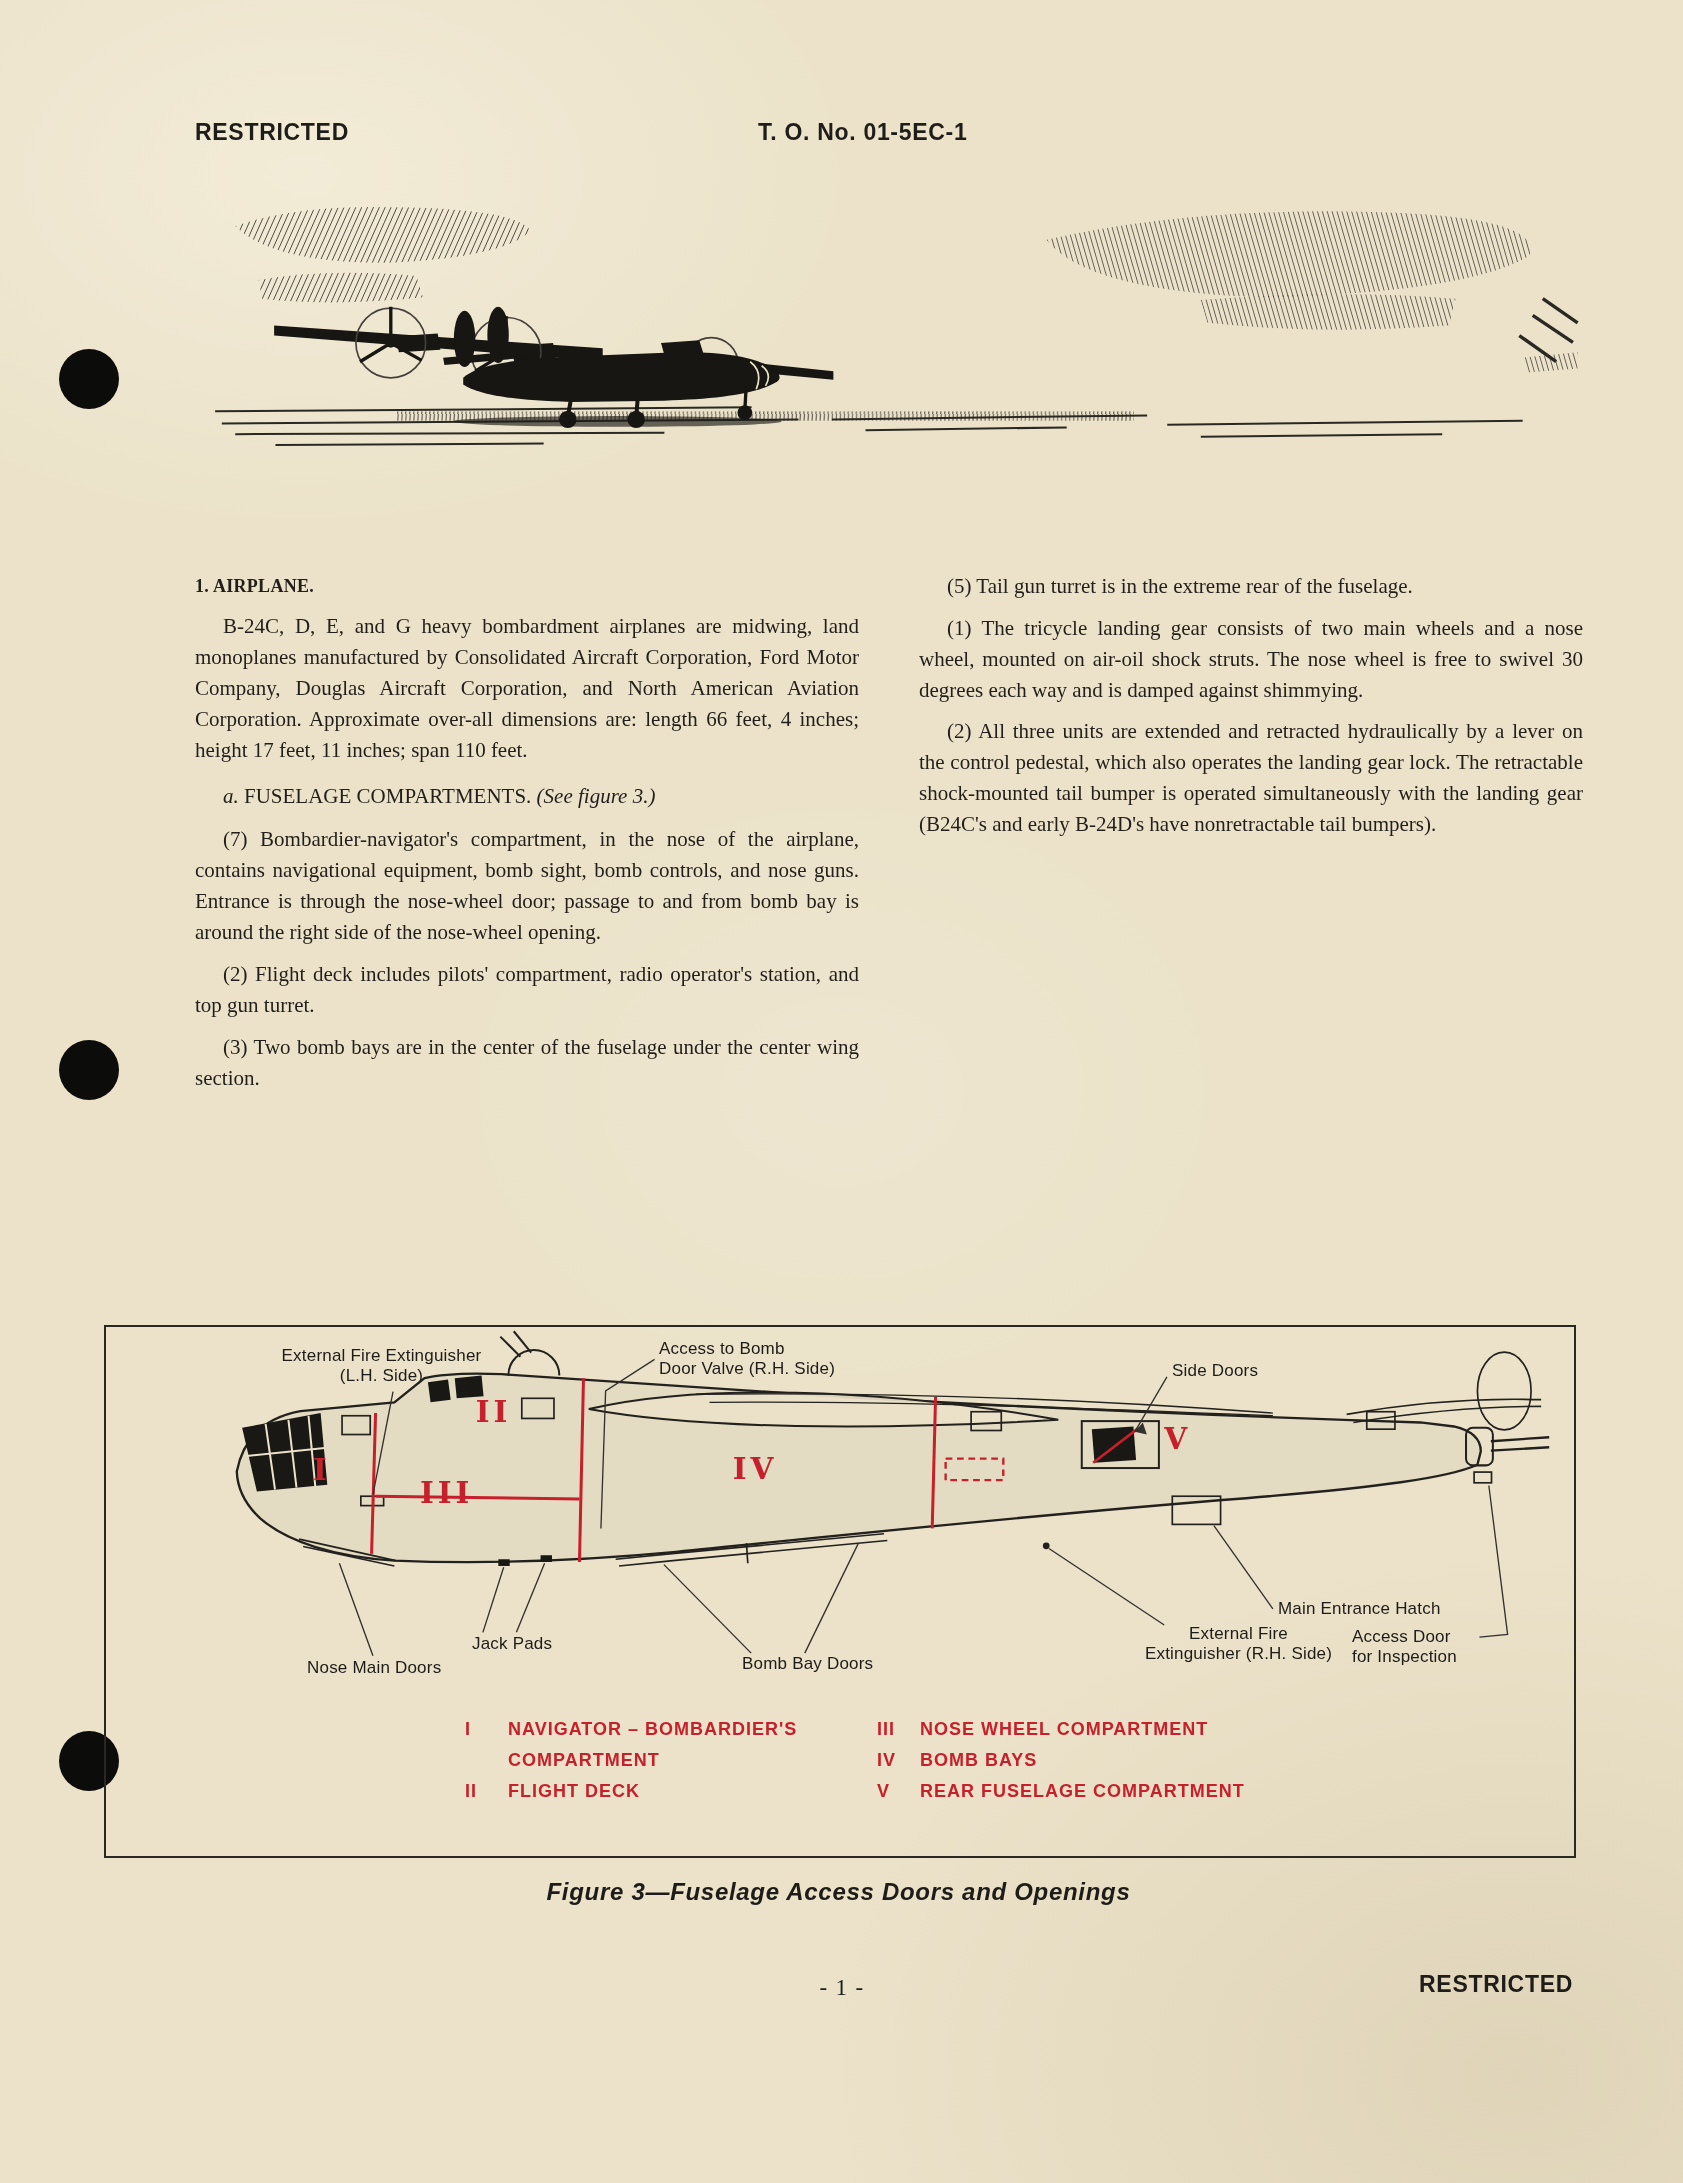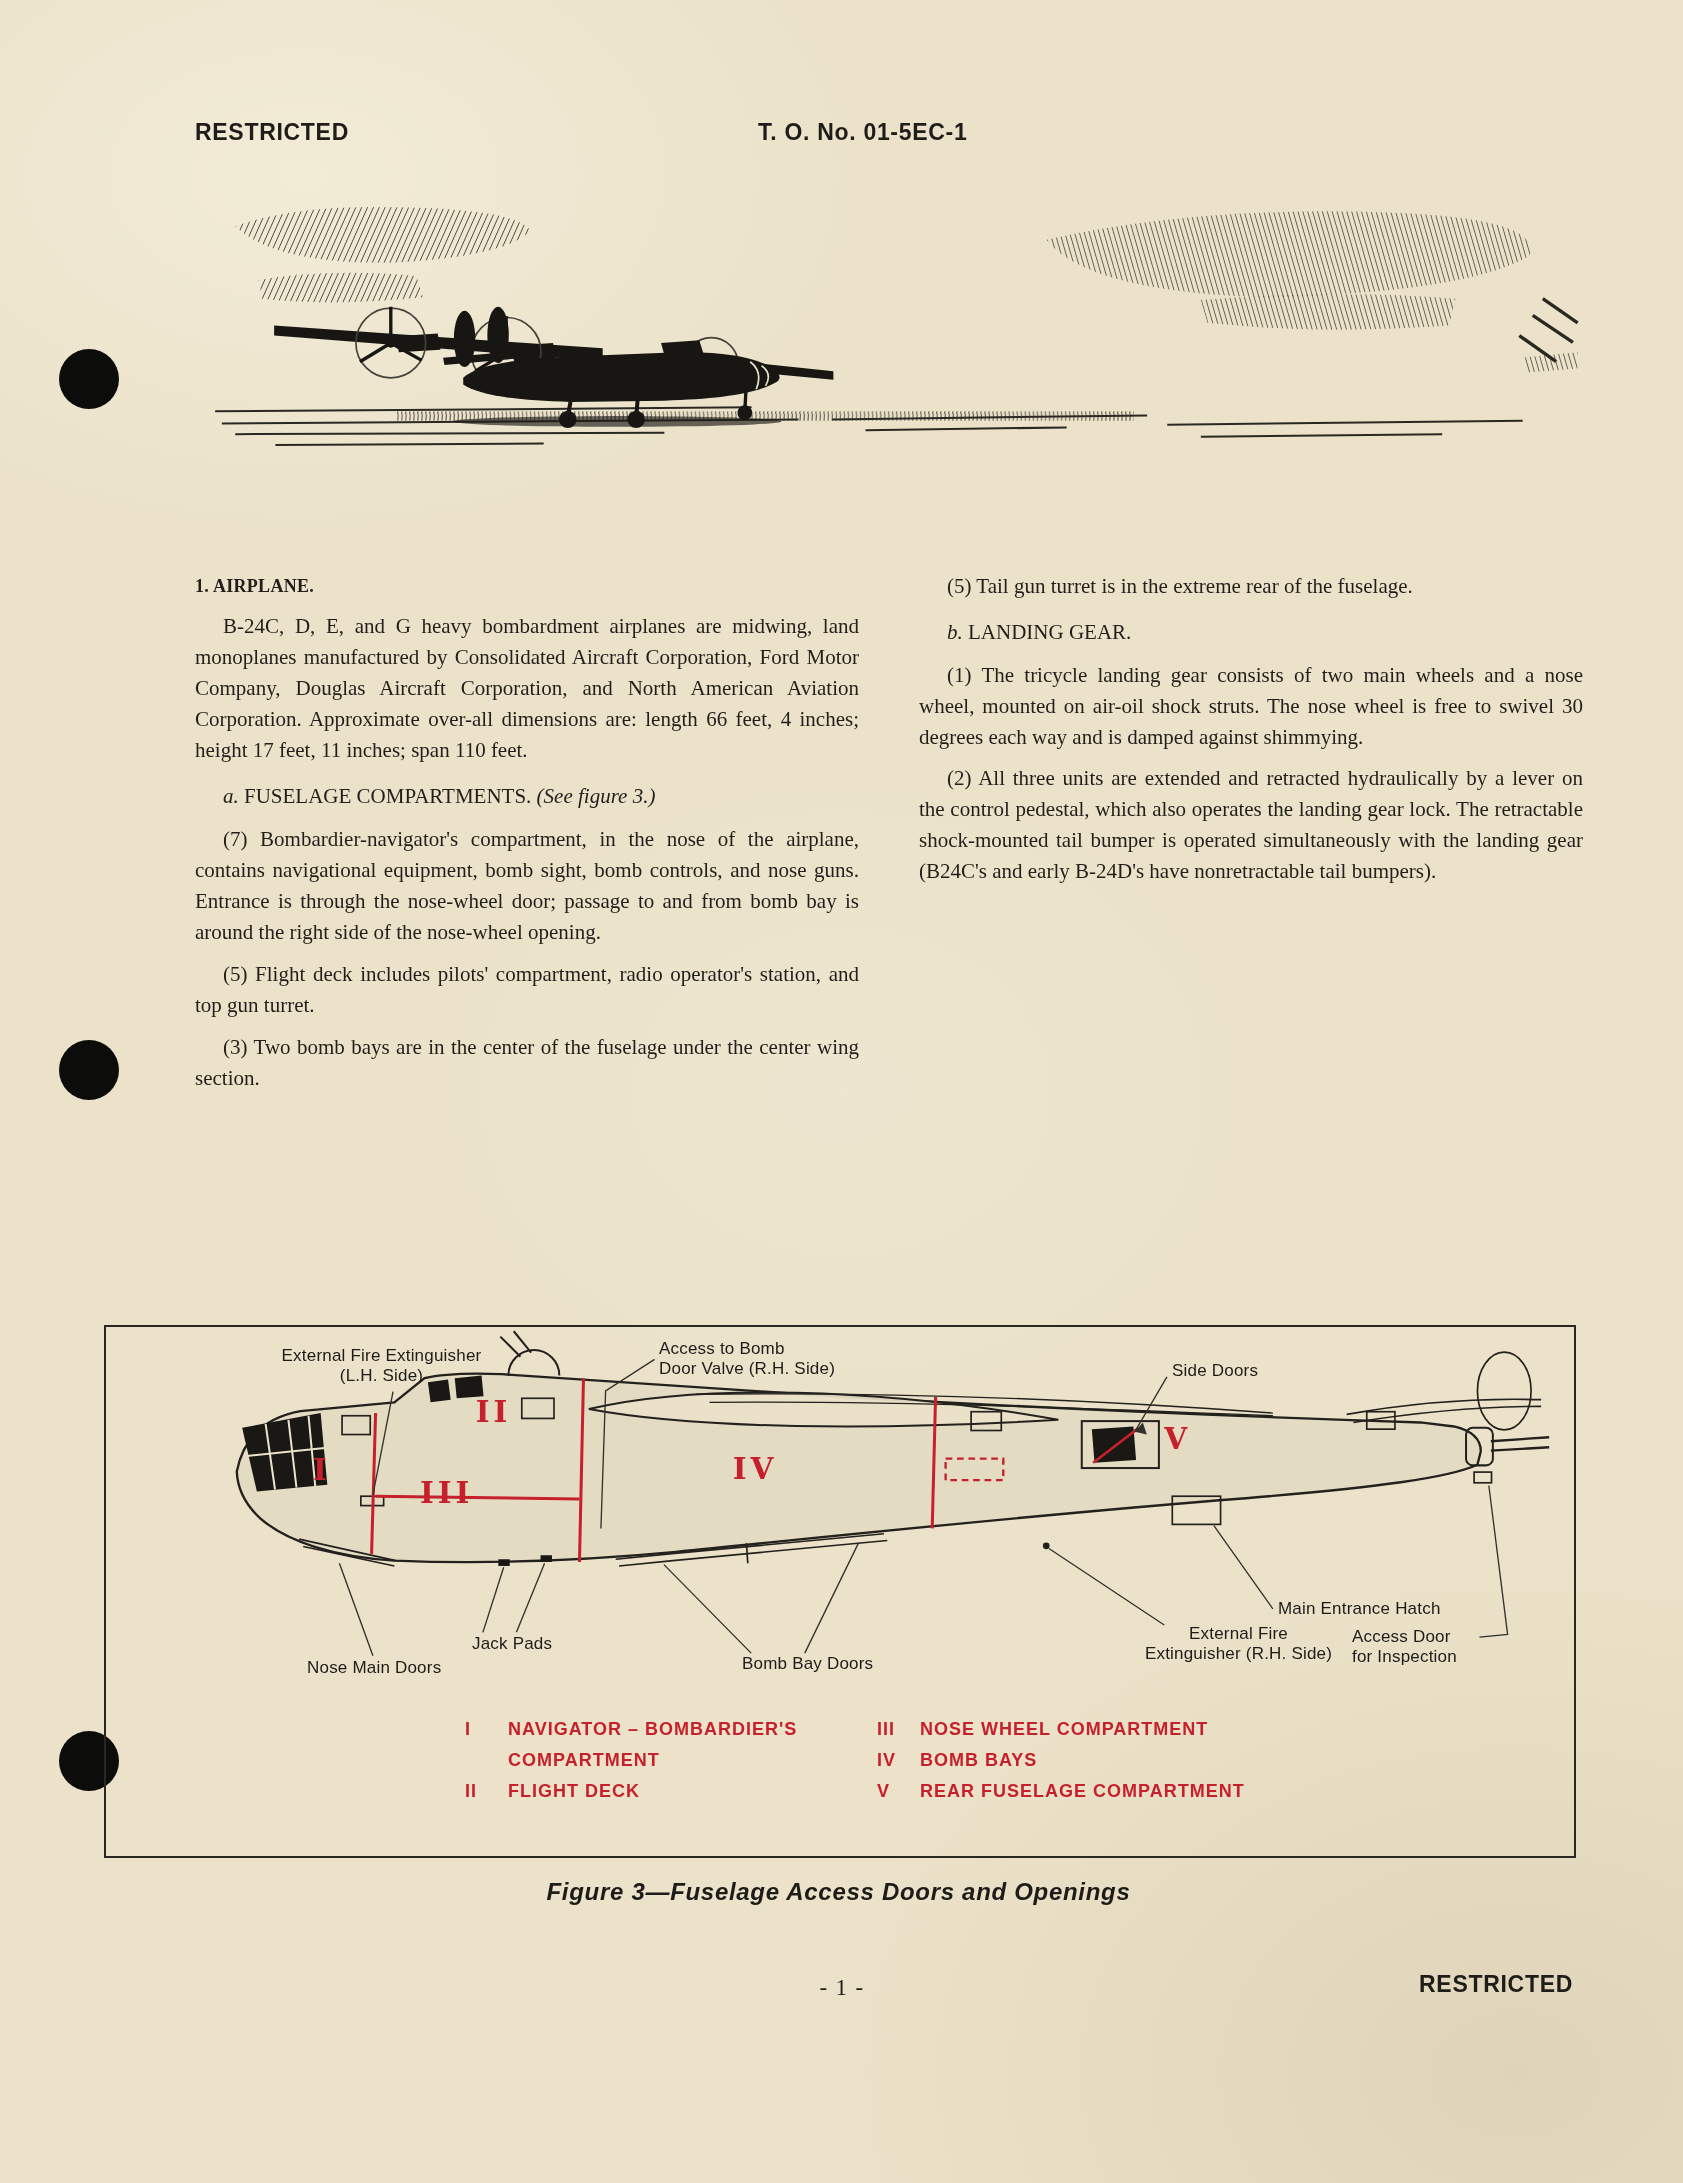--- a/index.html
+++ b/index.html
@@ -153,29 +153,25 @@
   <div class="cols">
     <div class="col">
       <p class="h1">1. AIRPLANE.</p>
       <p>B-24C, D, E, and G heavy bombardment airplanes are midwing, land monoplanes manufactured by Consolidated Aircraft Corporation, Ford Motor Company, Douglas Aircraft Corporation, and North American Aviation Corporation. Approximate over-all dimensions are: length 66 feet, 4 inches; height 17 feet, 11 inches; span 110 feet.</p>
       <p class="subhead">
         <span class="it">a.</span>
         <span>FUSELAGE COMPARTMENTS.</span>
         <span class="it">(See figure 3.)</span>
       </p>
       <p>(7) Bombardier-navigator's compartment, in the nose of the airplane, contains navigational equipment, bomb sight, bomb controls, and nose guns. Entrance is through the nose-wheel door; passage to and from bomb bay is around the right side of the nose-wheel opening.</p>
-      <p>(5) Flight deck includes pilots' compartment, radio operator's station, and top gun turret.</p>
+      <p>(2) Flight deck includes pilots' compartment, radio operator's station, and top gun turret.</p>
       <p>(3) Two bomb bays are in the center of the fuselage under the center wing section.</p>
     </div>
     <div class="col">
       <p>(5) Tail gun turret is in the extreme rear of the fuselage.</p>
-      <p class="subhead">
-        <span class="it">b.</span>
-        <span>LANDING GEAR.</span>
-      </p>
       <p>(1) The tricycle landing gear consists of two main wheels and a nose wheel, mounted on air-oil shock struts. The nose wheel is free to swivel 30 degrees each way and is damped against shimmying.</p>
       <p>(2) All three units are extended and retracted hydraulically by a lever on the control pedestal, which also operates the landing gear lock. The retractable shock-mounted tail bumper is operated simultaneously with the landing gear (B24C's and early B-24D's have nonretractable tail bumpers).</p>
     </div>
   </div>
 
   <div class="figure-box">
     <div class="fig-diagram">
       <svg width="1468" height="376" viewBox="0 0 2189 560">
 
         <path d="M195,215 C205,165 235,135 290,125 L430,112 L475,76 C500,70 540,68 590,70 C700,78 900,92 1100,104 C1400,121 1750,135 1960,142 L2010,148 C2040,155 2050,170 2050,185 L2045,205 C2000,225 1900,238 1700,255 C1400,278 1100,310 850,335 C700,349 550,353 430,348 C340,342 270,320 230,285 C205,262 196,240 195,215 Z" fill="rgba(30,28,24,0.03)" stroke="#23211d" stroke-width="3.5"></path>

